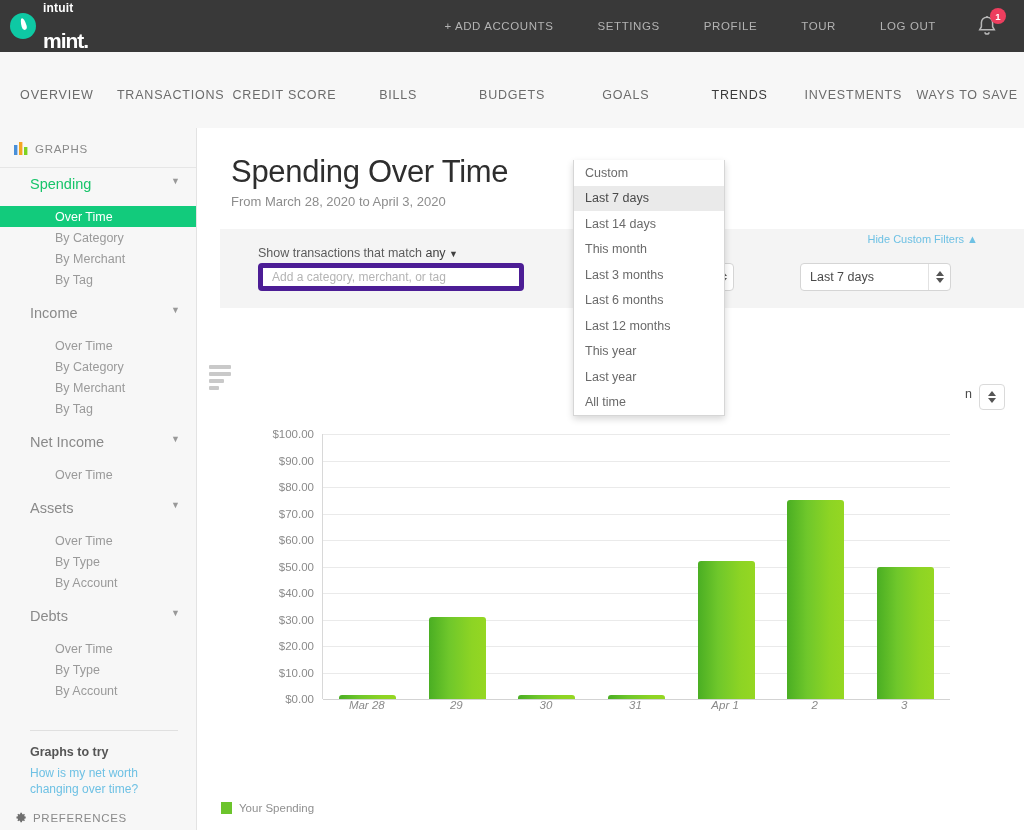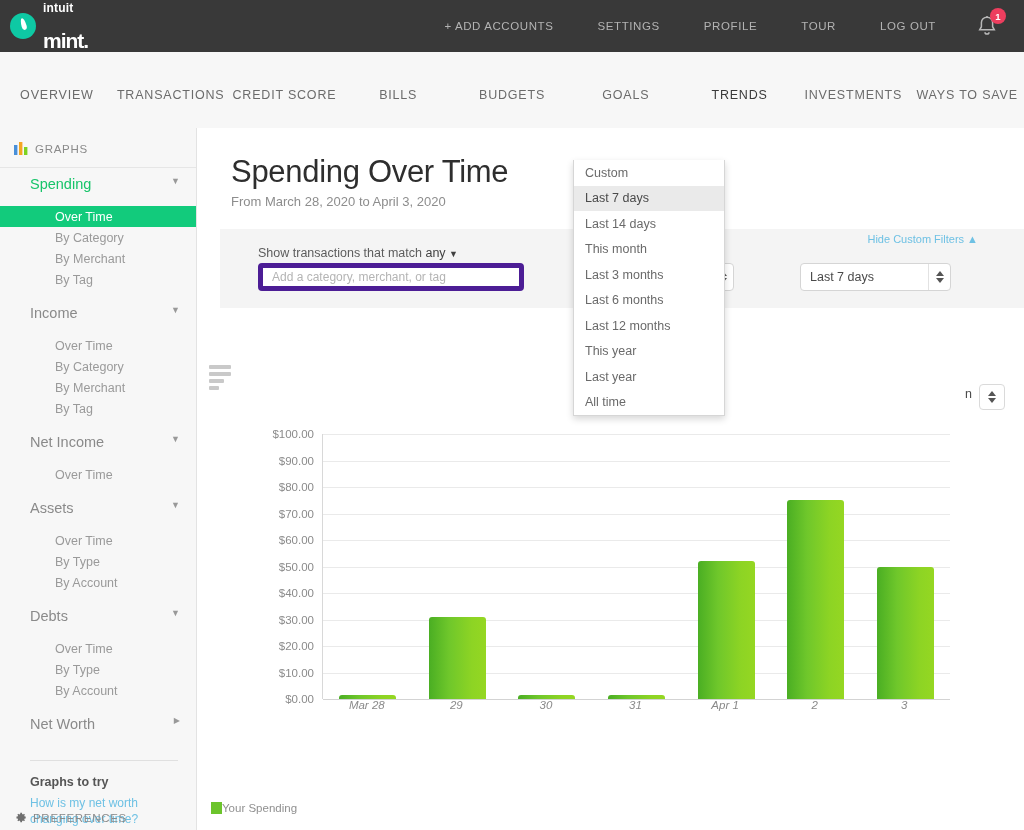--- a/index.html
+++ b/index.html
@@ -189,21 +189,21 @@
   }
   .bar {
     position: absolute; bottom: 0; width: 57px;
     background: linear-gradient(to right, #4aae23 0%, #6fc72b 35%, #8dd424 75%, #95d722 100%);
     border-radius: 3px 3px 0 0;
   }
   .xlabel {
     position: absolute; top: 274px; width: 88px; text-align: center;
     font-size: 11.5px; color: #8a8a8a; font-style: italic;
   }
-  #legend { position: absolute; left: 14px; top: 674px; display: flex; align-items: center; }
+  #legend { position: absolute; left: 24px; top: 674px; display: flex; align-items: center; gap: 7px; }
   #legend-swatch { width: 11px; height: 12px; background: #6cc42c; }
   #legend-label { font-size: 11.5px; color: #909090; }
 </style>
 </head>
 <body>
 
 <div id="topbar">
   <div id="logo-area">
     <div id="logo-drop"></div>
     <div id="logo-text">
@@ -289,24 +289,20 @@
   <div class="grp-space"></div>
   <div class="group-head">
     <span>Debts</span>
     <span class="caret">▼</span>
   </div>
   <div class="sub-item">Over Time</div>
   <div class="sub-item">By Type</div>
   <div class="sub-item">By Account</div>
 
   <div class="grp-space"></div>
-  <div class="group-head">
-    <span>Net Worth</span>
-    <span class="caret right">▶</span>
-  </div>
 
   <div id="graphs-to-try">
     <div id="gtt-title">Graphs to try</div>
     <div id="gtt-link">How is my net worth changing over time?</div>
 
   </div>
 
   <div id="preferences">
     <svg width="13" height="13" viewBox="0 0 20 20">
       <path fill="#6f6f6f" d="M10 6.4A3.6 3.6 0 1 0 10 13.6 3.6 3.6 0 1 0 10 6.4zM10 11.8A1.8 1.8 0 1 1 10 8.2 1.8 1.8 0 1 1 10 11.8z"></path>

